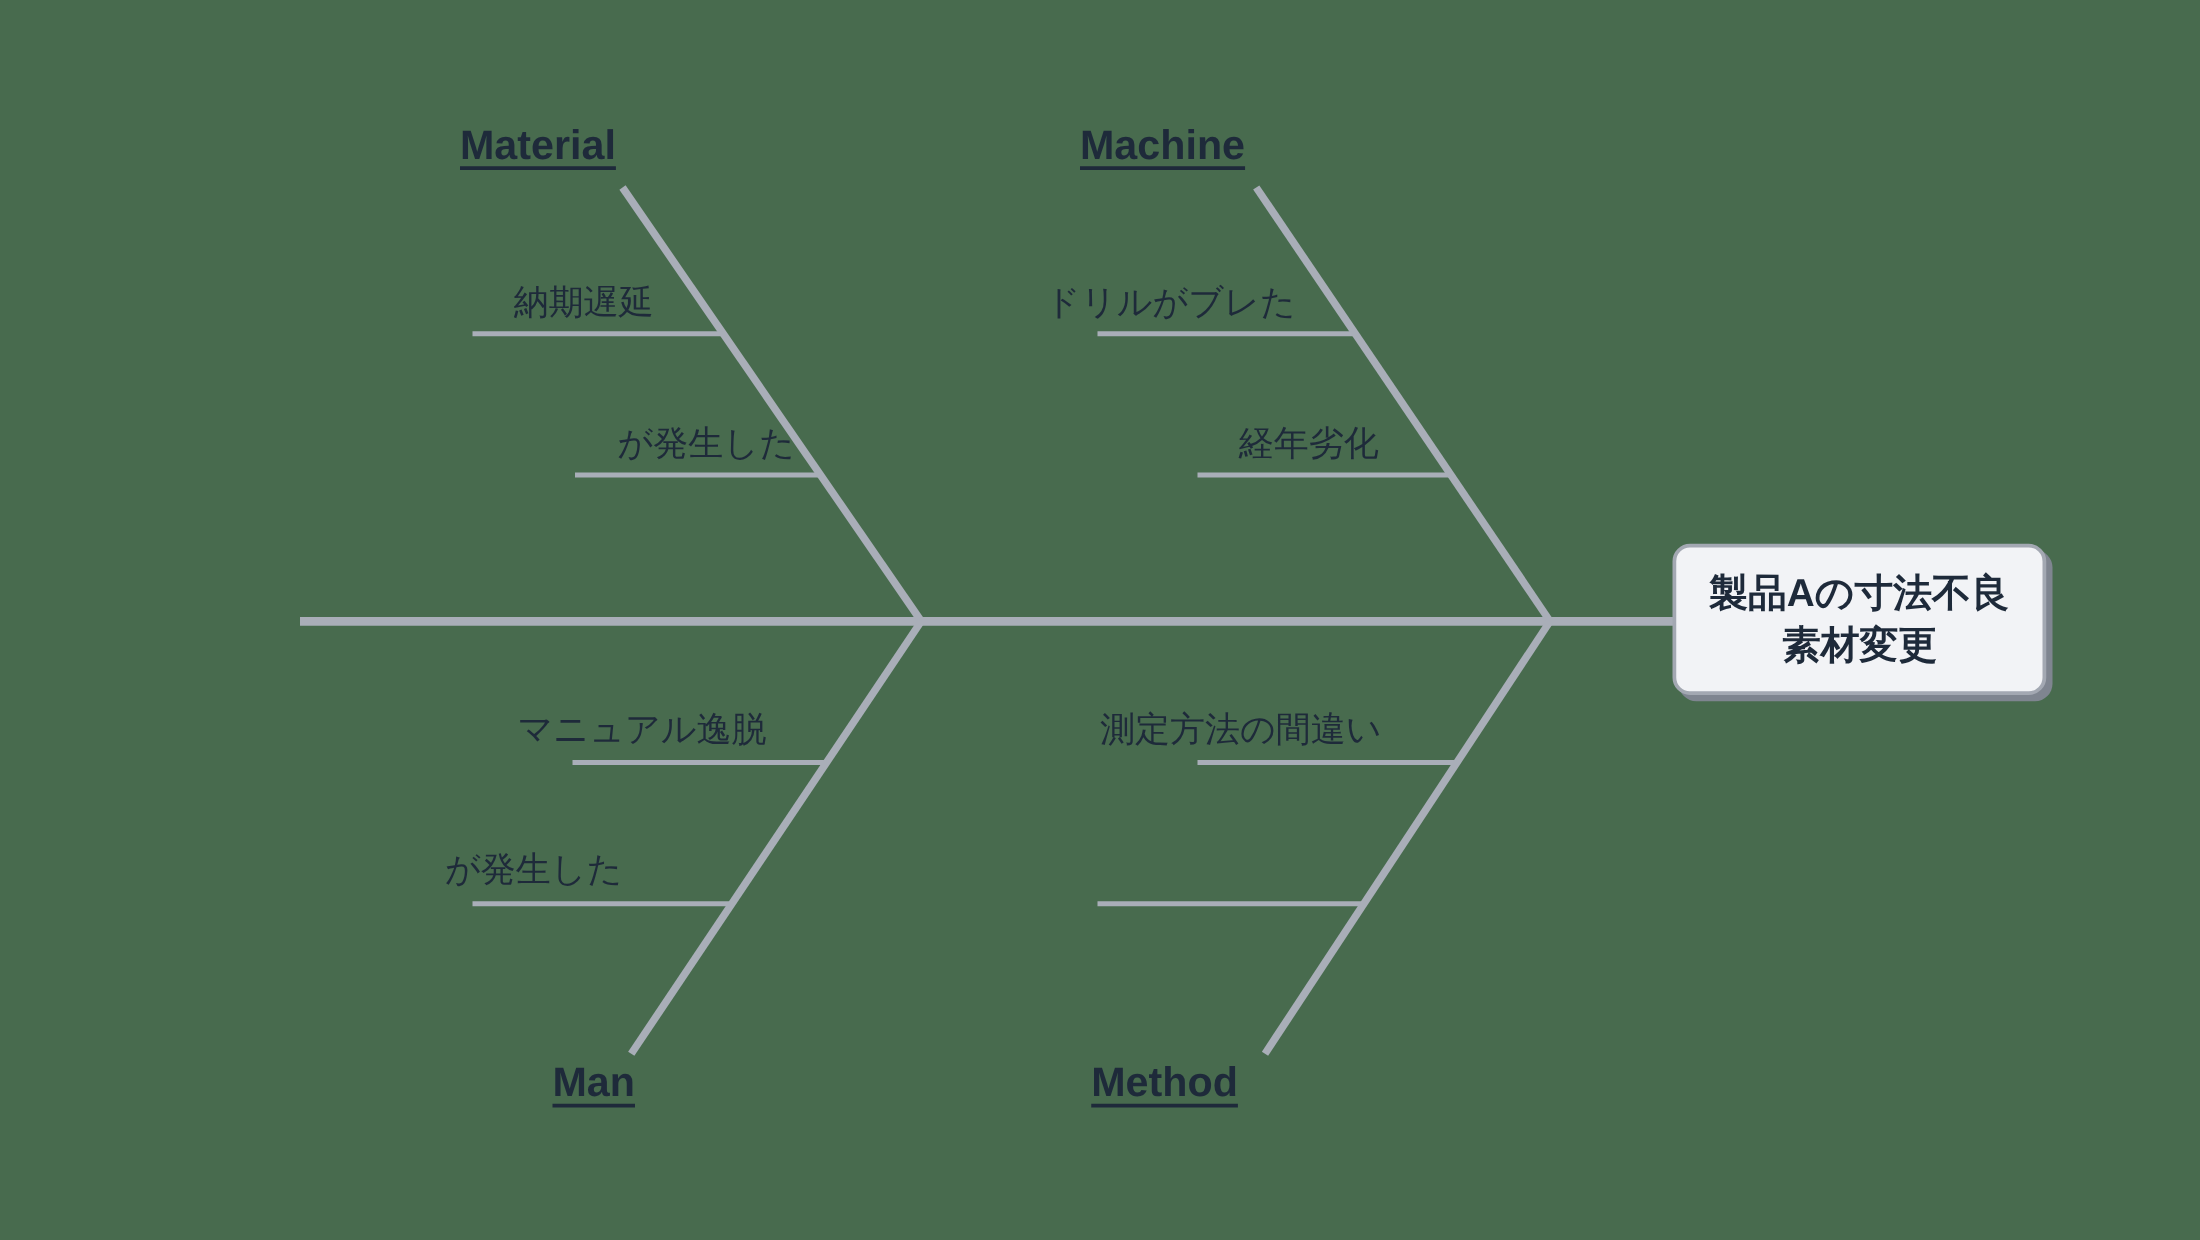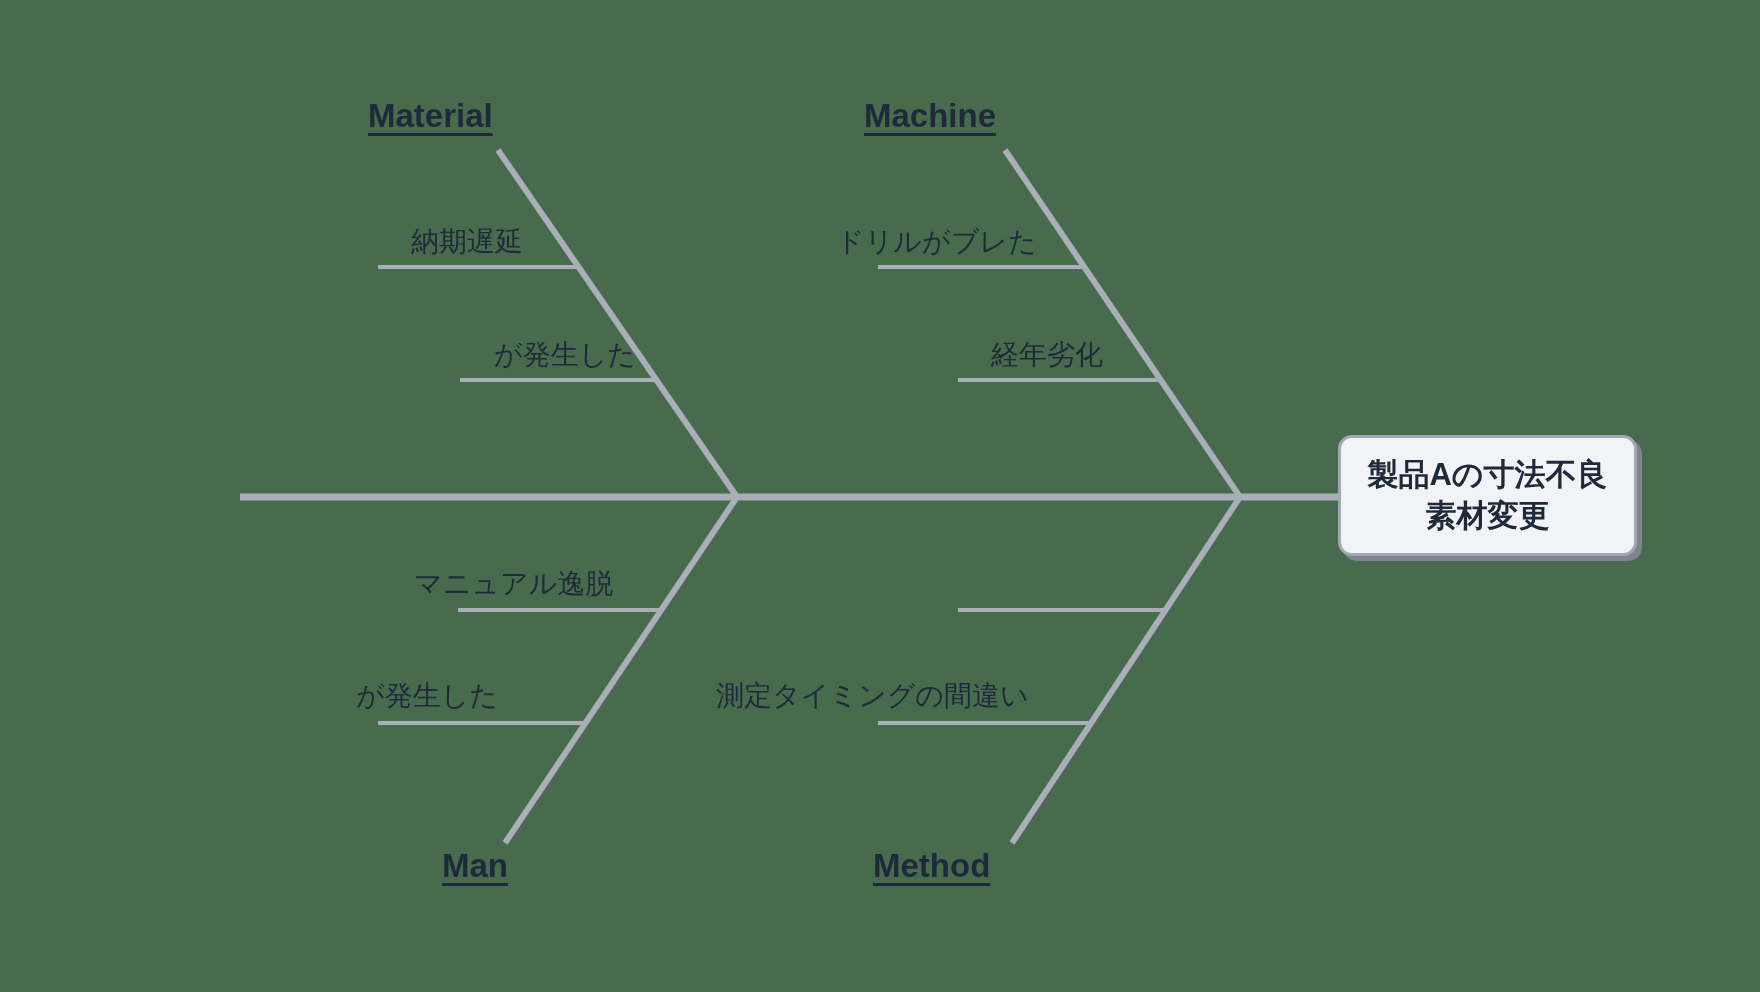--- a/index.html
+++ b/index.html
@@ -98,20 +98,20 @@
   <div class="cat-label" style="left:864px;top:97px">Machine</div>
   <div class="cat-label" style="left:442px;top:847px">Man</div>
   <div class="cat-label" style="left:873px;top:847px">Method</div>
 
   <div class="cause" style="left:411px;top:214px">納期遅延</div>
   <div class="cause" style="left:494px;top:327px">が発生した</div>
   <div class="cause" style="left:836px;top:214px">ドリルがブレた</div>
   <div class="cause" style="left:991px;top:327px">経年劣化</div>
   <div class="cause" style="left:414px;top:556px">マニュアル逸脱</div>
   <div class="cause" style="left:356px;top:668px">が発生した</div>
-  <div class="cause" style="left:716px;top:668px">測定タイミングの間違い</div>
+  <div class="cause" style="left:880px;top:556px">測定方法の間違い</div>
 
   <div class="head-box">
     <div class="head-line">製品Aの寸法不良</div>
     <div class="head-line">素材変更</div>
   </div>
 
 </div>
 
 </body></html>

